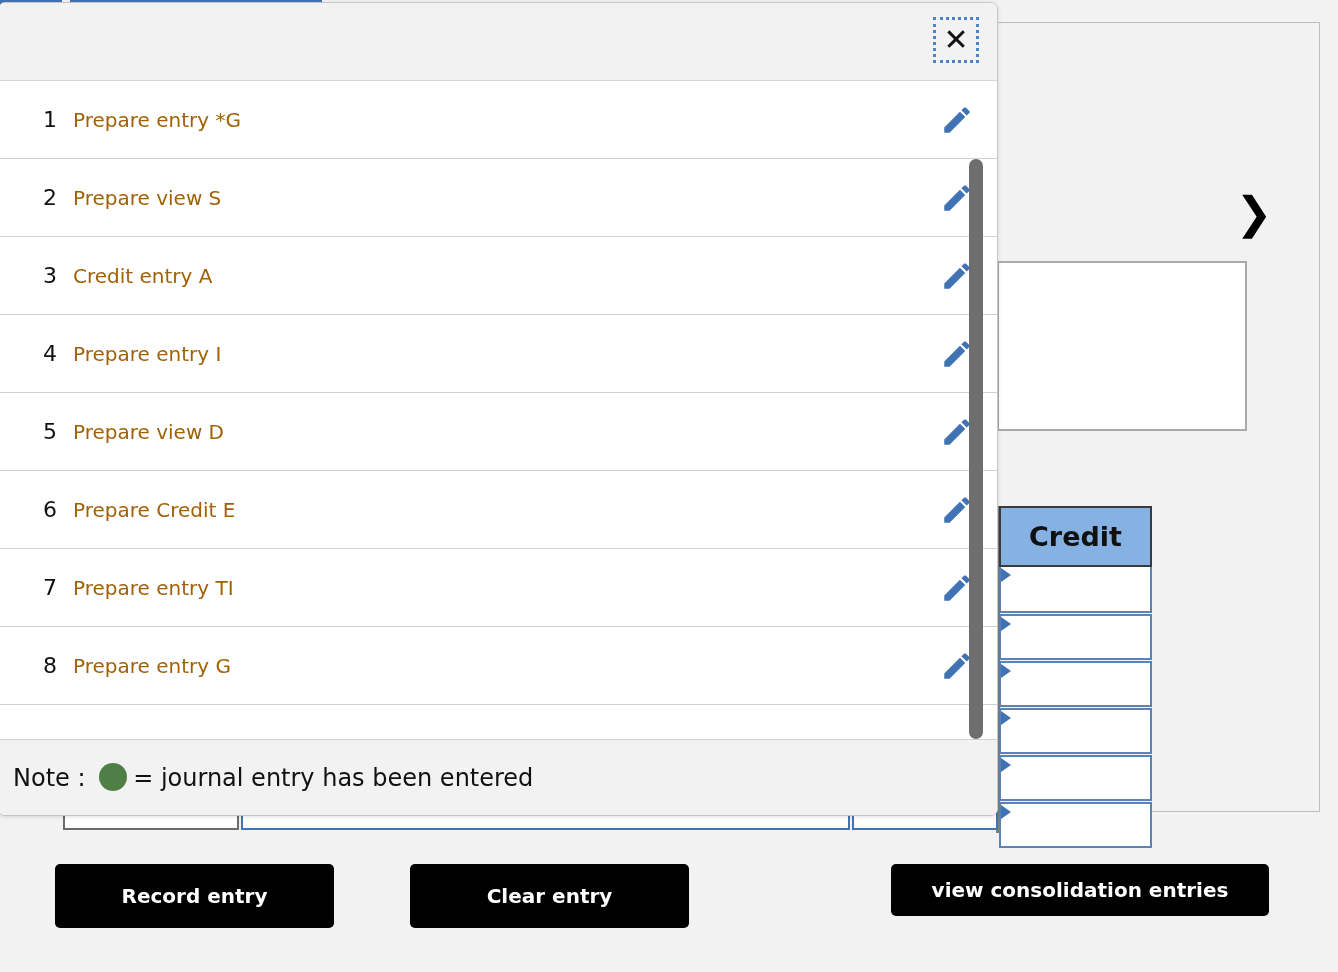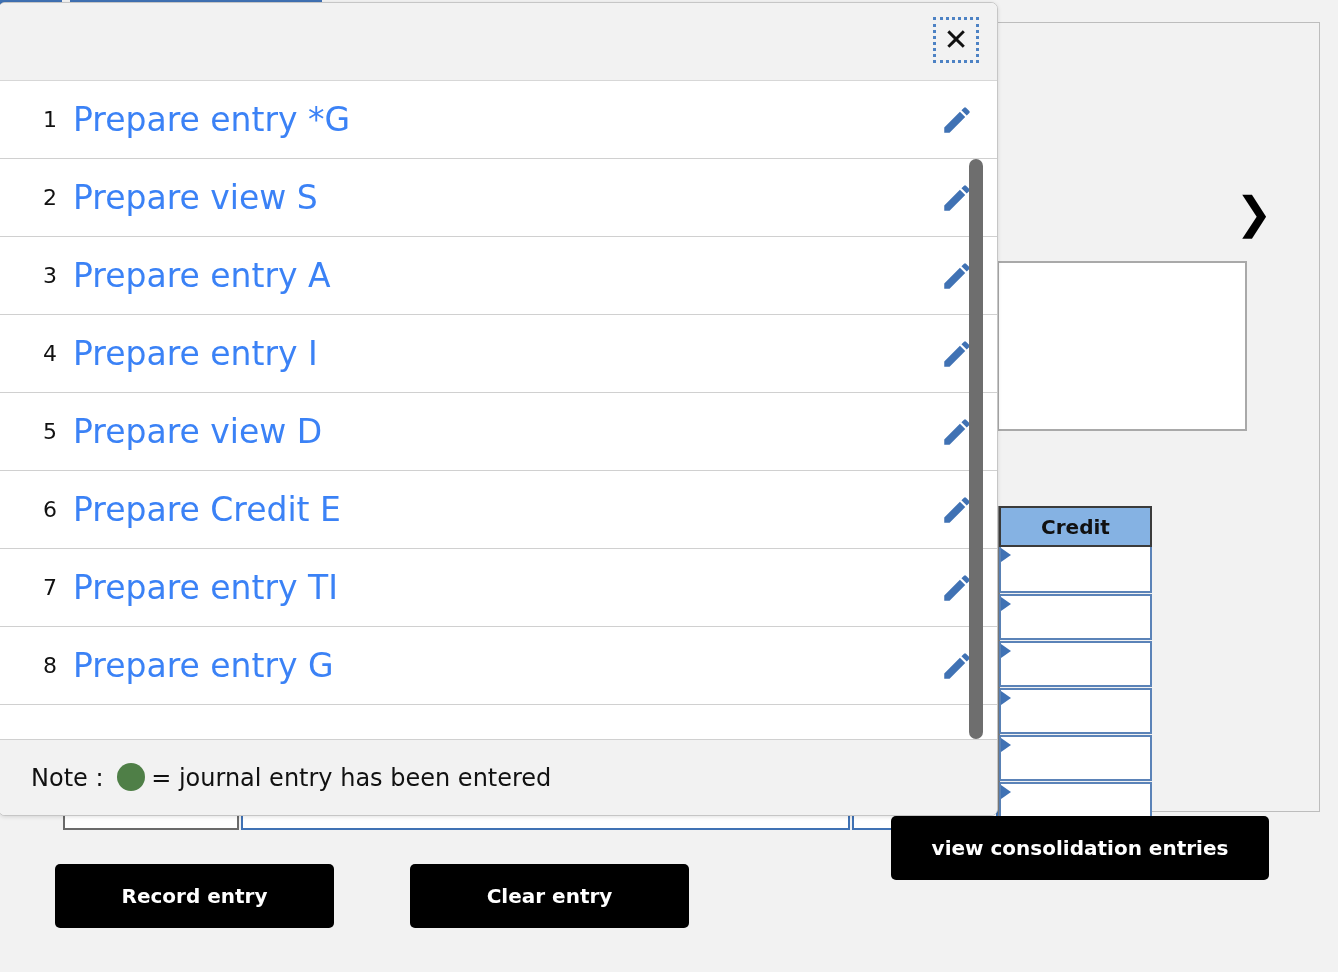--- a/index.html
+++ b/index.html
@@ -62,26 +62,26 @@
   }
 
   
 
   .credit-col {
     position: absolute;
     left: 999px; top: 506px;
     width: 153px;
   }
   .credit-head {
-    height: 41px;
+    height: 61px;
     background: #85b2e3;
     border: 2px solid #3b3b3b;
     display: flex; align-items: center; justify-content: center;
     font-weight: bold;
-    font-size: 20px;
+    font-size: 27px;
     color: #111;
   }
   .credit-cell {
     position: relative;
     height: 46px;
     background: #ffffff;
     border: 2px solid #5b83b8;
     border-top: none;
     margin-top: 0px;
   }
@@ -123,21 +123,21 @@
     border: none;
     border-radius: 5px;
     font-family: "DejaVu Sans", "Liberation Sans", sans-serif;
     font-weight: bold;
     font-size: 20px;
     cursor: pointer;
     display: flex; align-items: center; justify-content: center;
   }
   .btn.record { left: 55px;  top: 864px; width: 279px; height: 64px; }
   .btn.clear  { left: 410px; top: 864px; width: 279px; height: 64px; }
-  .btn.viewce { left: 891px; top: 816px; width: 378px; height: 64px; }
+  .btn.viewce { left: 891px; top: 864px; width: 378px; height: 52px; }
 
   
 
   .modal {
     position: absolute;
     left: -2px; top: 2px;
     width: 1000px;
     height: 814px;
     background: #ffffff;
     border: 1px solid #c6c6c6;
@@ -193,22 +193,22 @@
 
   .entry-num {
     width: 74px;
     text-align: right;
     padding-right: 16px;
     font-size: 22px;
     color: #111;
   }
   .entry-label {
     flex: 1;
-    font-size: 33px;
-    color: #3b82f6;
+    font-size: 20px;
+    color: #a16207;
   }
   .entry-edit {
     width: 84px;
     display: flex; align-items: center; justify-content: center;
     cursor: pointer;
   }
   .entry-edit svg { display: block; }
 
   .modal-scrollbar {
     position: absolute;
@@ -226,21 +226,21 @@
     cursor: pointer;
   }
 
   .modal-footer {
     position: relative;
     height: 76px;
     background: #f2f2f2;
     border-top: 1px solid #d0d0d0;
     display: flex;
     align-items: center;
-    padding-left: 32px;
+    padding-left: 14px;
   }
   .note-text {
     font-size: 24px;
     color: #111;
   }
   .note-dot {
     display: inline-block;
     width: 28px; height: 28px;
     border-radius: 50%;
     background: #4f7f47;
@@ -323,21 +323,21 @@
           <span class="entry-label">Prepare view S</span>
           <span class="entry-edit">
             <svg width="34" height="34" viewBox="0 0 24 24" aria-hidden="true">
               <path d="M3 17.25V21h3.75L17.81 9.94l-3.75-3.75L3 17.25zM20.71 7.04a1 1 0 0 0 0-1.41l-2.34-2.34a1 1 0 0 0-1.41 0l-1.83 1.83 3.75 3.75 1.83-1.83z" fill="#4072b4"></path>
             </svg>
           </span>
         </div>
 
         <div class="entry-row">
           <span class="entry-num">3</span>
-          <span class="entry-label">Prepare entry A</span>
+          <span class="entry-label">Credit entry A</span>
           <span class="entry-edit">
             <svg width="34" height="34" viewBox="0 0 24 24" aria-hidden="true">
               <path d="M3 17.25V21h3.75L17.81 9.94l-3.75-3.75L3 17.25zM20.71 7.04a1 1 0 0 0 0-1.41l-2.34-2.34a1 1 0 0 0-1.41 0l-1.83 1.83 3.75 3.75 1.83-1.83z" fill="#4072b4"></path>
             </svg>
           </span>
         </div>
 
         <div class="entry-row">
           <span class="entry-num">4</span>
           <span class="entry-label">Prepare entry I</span>

